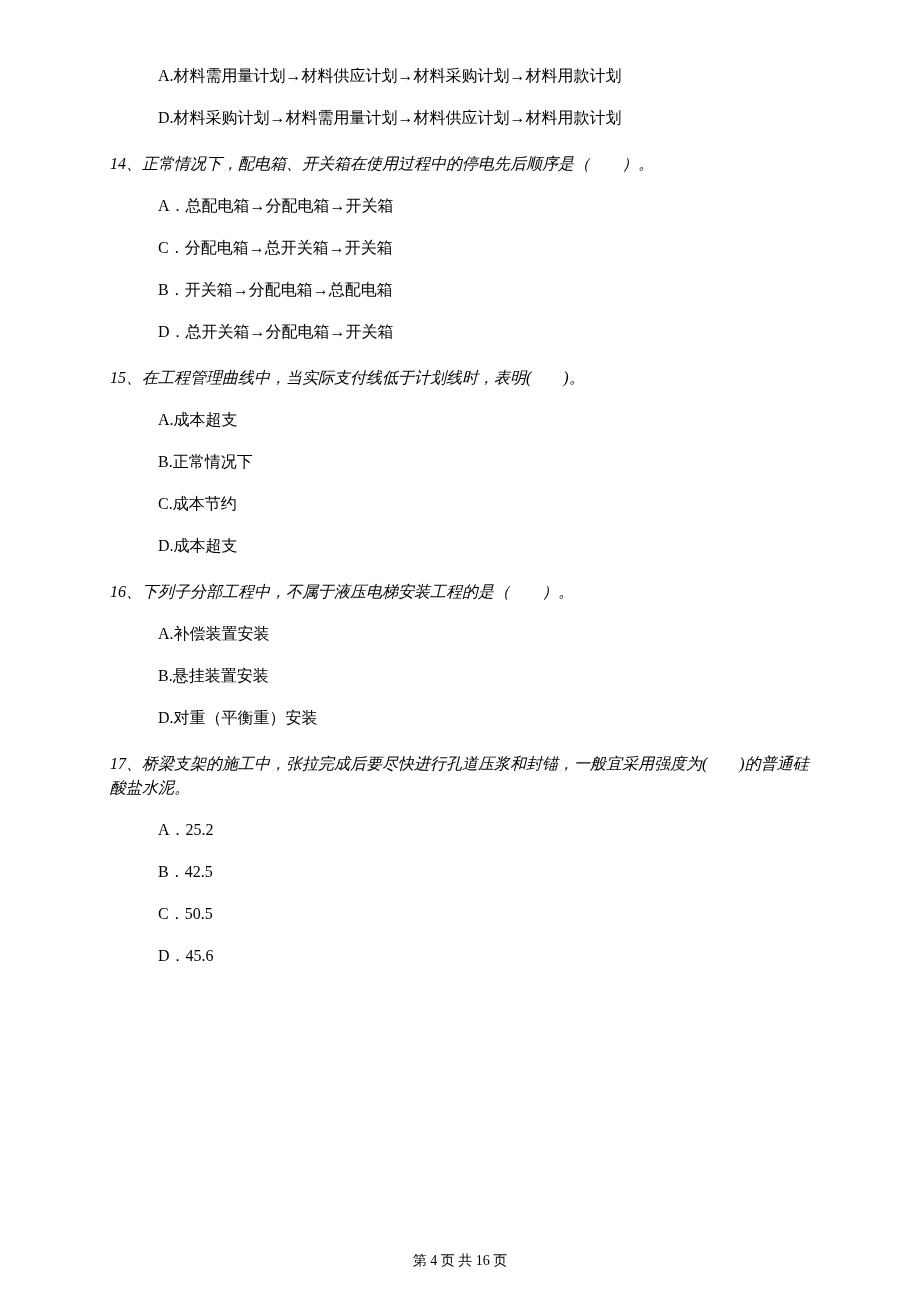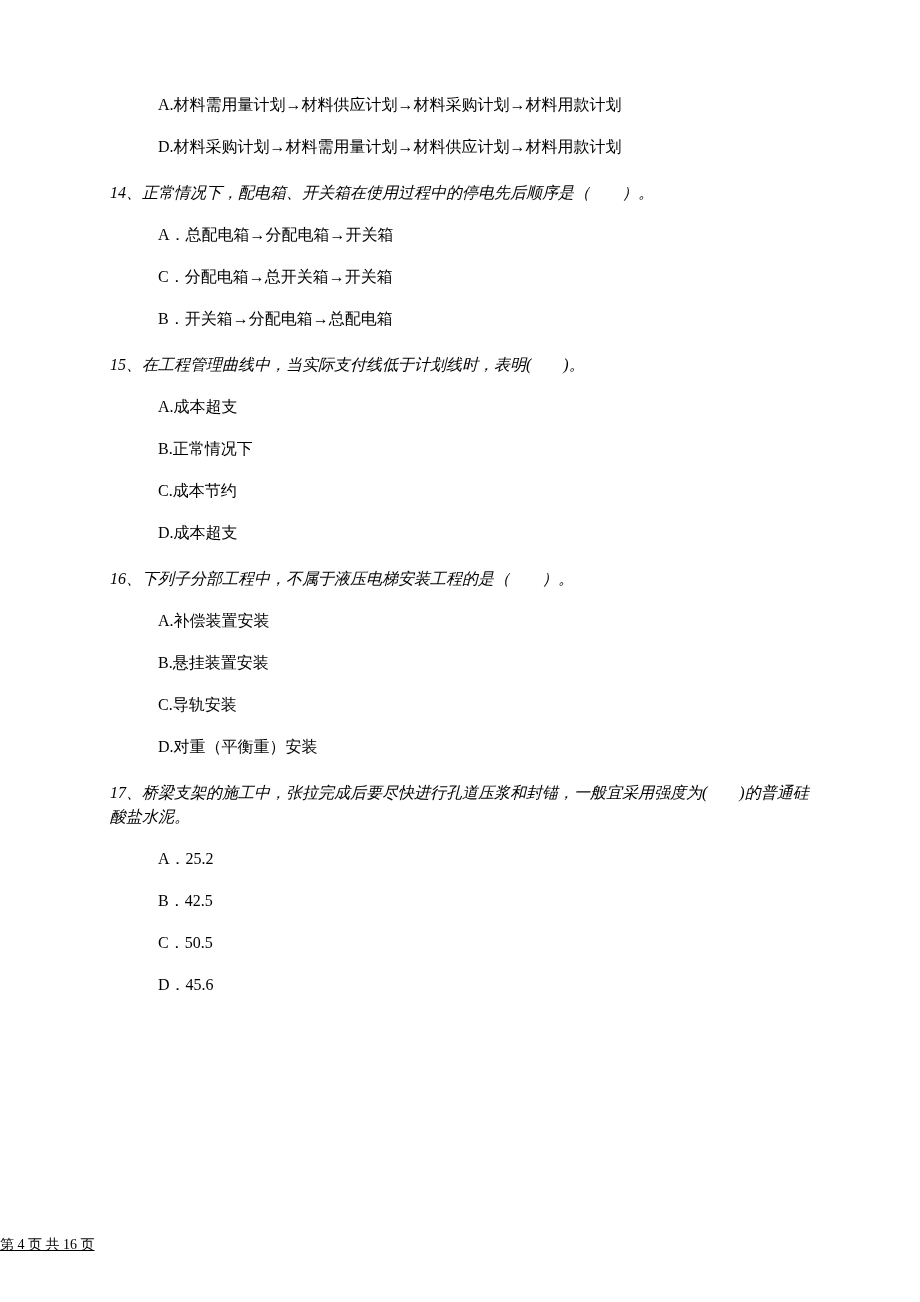--- a/index.html
+++ b/index.html
@@ -7,76 +7,76 @@
     padding: 0;
     background: #ffffff;
     font-family: "SimSun", "宋体", serif;
     font-size: 16px;
     color: #000;
     width: 920px;
     height: 1302px;
     position: relative;
   }
   .page {
-    padding: 75px 110px 0 110px;
+    padding: 46px 110px 0 110px;
     box-sizing: border-box;
     line-height: 1.5;
   }
   .options {
     padding-left: 48px;
   }
   .opt {
     margin: 18px 0;
     letter-spacing: 0px;
   }
   .question {
     margin: 22px 0 6px 0;
     letter-spacing: 0px;
     font-style: italic;
   }
   .footer {
     position: absolute;
-    bottom: 48px;
+    bottom: 32px;
     left: 0;
     width: 920px;
+    text-align: center;
     font-size: 14px;
     color: #000;
-    text-decoration: underline;
   }
 </style>
 </head>
 <body>
 
 <div class="page">
 
   <div class="options">
     <div class="opt">A.材料需用量计划→材料供应计划→材料采购计划→材料用款计划</div>
     <div class="opt">D.材料采购计划→材料需用量计划→材料供应计划→材料用款计划</div>
   </div>
 
   <div class="question">14、正常情况下，配电箱、开关箱在使用过程中的停电先后顺序是（　　）。</div>
   <div class="options">
     <div class="opt">A．总配电箱→分配电箱→开关箱</div>
     <div class="opt">C．分配电箱→总开关箱→开关箱</div>
     <div class="opt">B．开关箱→分配电箱→总配电箱</div>
+    <div class="opt">D．总开关箱→分配电箱→开关箱</div>
   </div>
 
   <div class="question">15、在工程管理曲线中，当实际支付线低于计划线时，表明(　　)。</div>
   <div class="options">
     <div class="opt">A.成本超支</div>
     <div class="opt">B.正常情况下</div>
     <div class="opt">C.成本节约</div>
     <div class="opt">D.成本超支</div>
   </div>
 
   <div class="question">16、下列子分部工程中，不属于液压电梯安装工程的是（　　）。</div>
   <div class="options">
     <div class="opt">A.补偿装置安装</div>
     <div class="opt">B.悬挂装置安装</div>
-    <div class="opt">C.导轨安装</div>
     <div class="opt">D.对重（平衡重）安装</div>
   </div>
 
   <div class="question">17、桥梁支架的施工中，张拉完成后要尽快进行孔道压浆和封锚，一般宜采用强度为(　　)的普通硅酸盐水泥。</div>
   <div class="options">
     <div class="opt">A．25.2</div>
     <div class="opt">B．42.5</div>
     <div class="opt">C．50.5</div>
     <div class="opt">D．45.6</div>
   </div>

